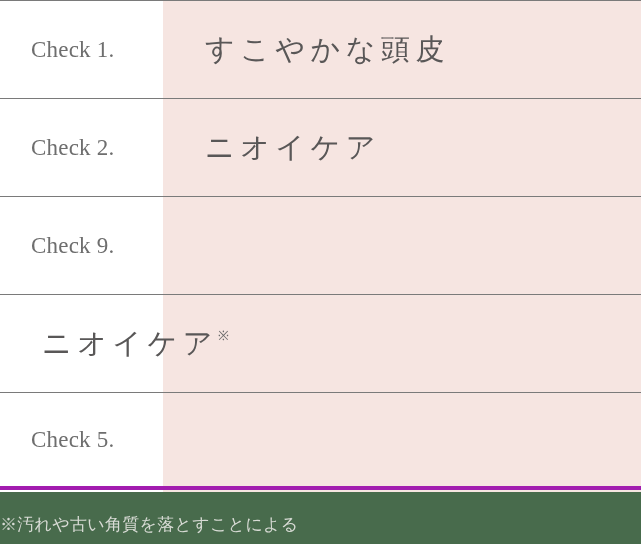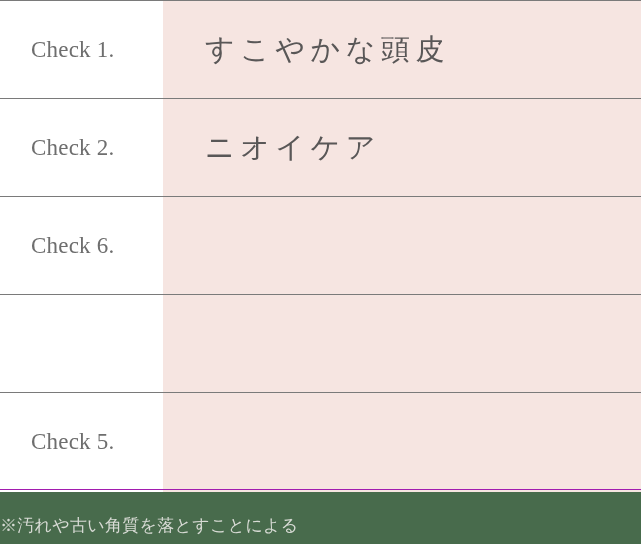--- a/index.html
+++ b/index.html
@@ -40,21 +40,21 @@
 
   .check-row {
     position: relative;
     display: flex;
     align-items: center;
     height: 98px;
     border-top: 1px solid #7a7a7a;
     box-sizing: border-box;
   }
   .check-row:last-child {
-    border-bottom: 1px solid #a21caf;
+    border-bottom: 4px solid #a21caf;
     height: 98px;
   }
 
   .check-label-cell {
     width: 163px;
     flex: 0 0 163px;
     display: flex;
     align-items: center;
     justify-content: flex-start;
     box-sizing: border-box;
@@ -104,21 +104,21 @@
     height: 52px;
     background: #486b4c;
     box-sizing: border-box;
     overflow: hidden;
   }
 
   .footer-note {
     position: absolute;
     left: 0px;
     top: 24px;
-    font-family: Liberation Serif, serif;
+    font-family: Liberation Mono, monospace;
     font-size: 17px;
     color: #d8dbd5;
     letter-spacing: 0.3px;
     line-height: 1.2;
     white-space: nowrap;
   }
 </style>
 </head>
 <body>
 
@@ -141,25 +141,28 @@
       <div class="check-label-cell">
         <span class="check-label">Check 2.</span>
       </div>
       <div class="check-text-cell">
         <span class="check-text"><span>ニオイケア</span><span class="note-mark"></span></span>
       </div>
     </div>
 
     <div class="check-row">
       <div class="check-label-cell">
-        <span class="check-label">Check 6.</span>
+        <span class="check-label">Check 9.</span>
       </div>
     </div>
 
     <div class="check-row">
+      <div class="check-text-cell">
+        <span class="check-text"><span>ニオイケア</span><span class="note-mark">※</span></span>
+      </div>
     </div>
 
     <div class="check-row">
       <div class="check-label-cell">
         <span class="check-label">Check 5.</span>
       </div>
     </div>
 
   </div>
 </div>

